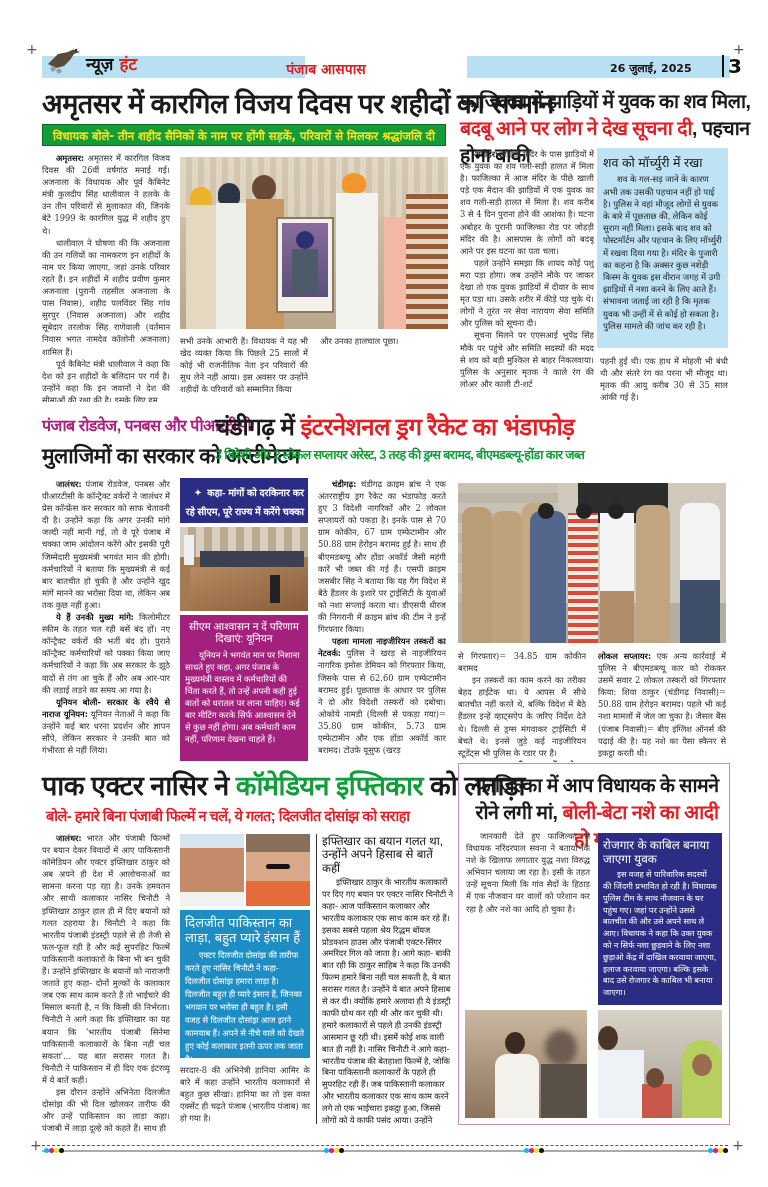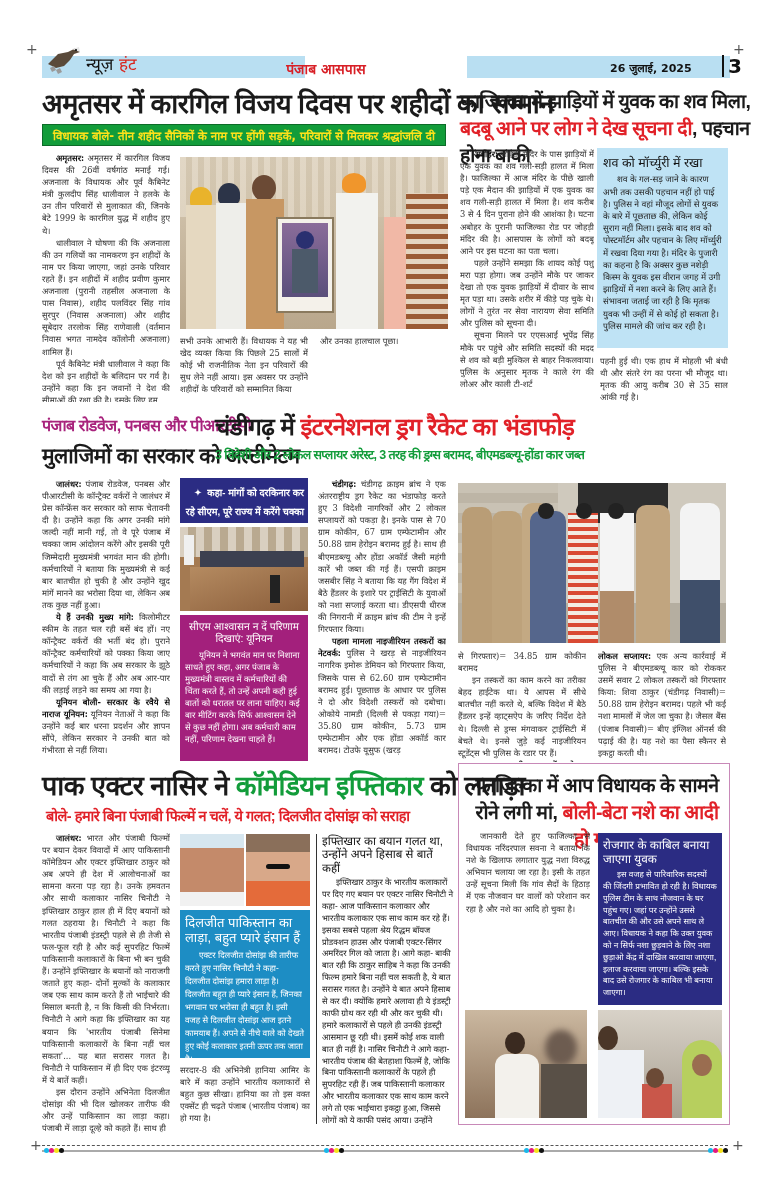--- a/index.html
+++ b/index.html
@@ -2,21 +2,21 @@
 <html><head>
 <meta charset="utf-8">
 <style>
   * { box-sizing: border-box; margin: 0; padding: 0; }
   html, body { width: 768px; height: 1187px; background: #ffffff; overflow: hidden; }
   body { font-family: "DejaVu Sans", sans-serif; color: #222; position: relative; }
   .crop { position: absolute; color: #555; font-size: 14px; line-height: 14px; }
   .masthead { position: absolute; left: 42px; top: 56px; width: 688px; height: 22px; background: #b9dff2; }
   .logo { position: absolute; left: 28px; top: 44px; width: 80px; height: 40px; }
   .logo-bird { position: absolute; left: 18px; top: 0; width: 36px; height: 30px; }
-  .brand { position: absolute; left: 58px; top: 8px; font-size: 17px; font-weight: normal; white-space: nowrap; }
+  .brand { position: absolute; left: 58px; top: 8px; font-size: 17px; font-weight: bold; white-space: nowrap; }
   .brand .b1 { color: #111; } .brand .b2 { color: #d9251d; }
   .section-name { position: absolute; left: 220px; top: 59px; width: 212px; text-align: center; font-size: 14px; font-weight: bold; color: #d81f26; }
   .section-bar { position: absolute; left: 305px; top: 56px; width: 162px; height: 22px; background: #fff; }
   .date { position: absolute; left: 610px; top: 60px; font-size: 11px; font-weight: bold; color: #111; }
   .pageno { position: absolute; left: 722px; top: 55px; font-size: 20px; font-weight: bold; color: #111; border-left: 2px solid #111; padding-left: 4px; line-height: 22px; }
   .hl { position: absolute; font-family: "Liberation Sans", sans-serif; font-weight: bold; letter-spacing: -0.5px; line-height: 1.1; white-space: nowrap; }
   .body-text { position: absolute; font-family: "DejaVu Serif", serif; font-size: 8.3px; line-height: 12.1px; color: #333; text-align: justify; overflow: hidden; }
   .body-text p { text-indent: 14px; }
   .body-text b { color: #111; }
   .photo { position: absolute; overflow: hidden; }

